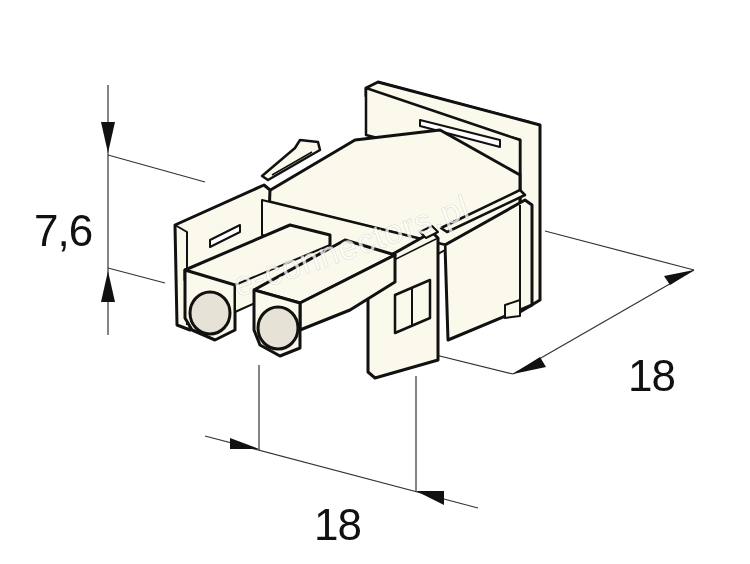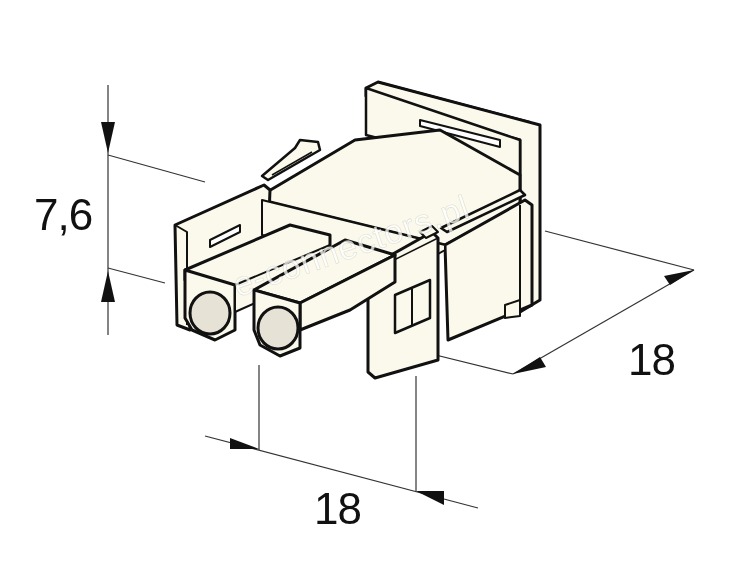--- a/index.html
+++ b/index.html
@@ -1,18 +1,18 @@
 <!DOCTYPE html>
 <html><head>
 <meta charset="utf-8">
 <style>
   html, body { margin: 0; padding: 0; background: #ffffff; }
   body { width: 750px; height: 564px; position: relative; overflow: hidden; font-family: "Liberation Sans", sans-serif; }
   #drawing { position: absolute; left: 0; top: 0; width: 750px; height: 564px; }
-  .dim-label { position: absolute; font-family: "Liberation Sans", sans-serif; font-size: 44px; color: #111; line-height: 1; letter-spacing: -1px; }
+  .dim-label { position: absolute; font-family: "Liberation Sans", sans-serif; font-size: 44px; color: #111; line-height: 1; letter-spacing: -1px; margin-top: 16px; }
   #dim-height-label { left: 34px; top: 193px; }
   #dim-depth-label { left: 628px; top: 338px; }
   #dim-width-label { left: 314px; top: 487px; }
   .watermark { position: absolute; left: 228px; top: 268px; font-family: "Liberation Sans", sans-serif; font-size: 34px; color: rgba(255,255,255,0.75);
     -webkit-text-stroke: 0.6px rgba(200,200,190,0.55); transform: rotate(-19deg); transform-origin: left top; letter-spacing: 1px; white-space: nowrap; }
 </style>
 </head>
 <body>
 
 <svg id="drawing" viewBox="0 0 750 564" xmlns="http://www.w3.org/2000/svg">

